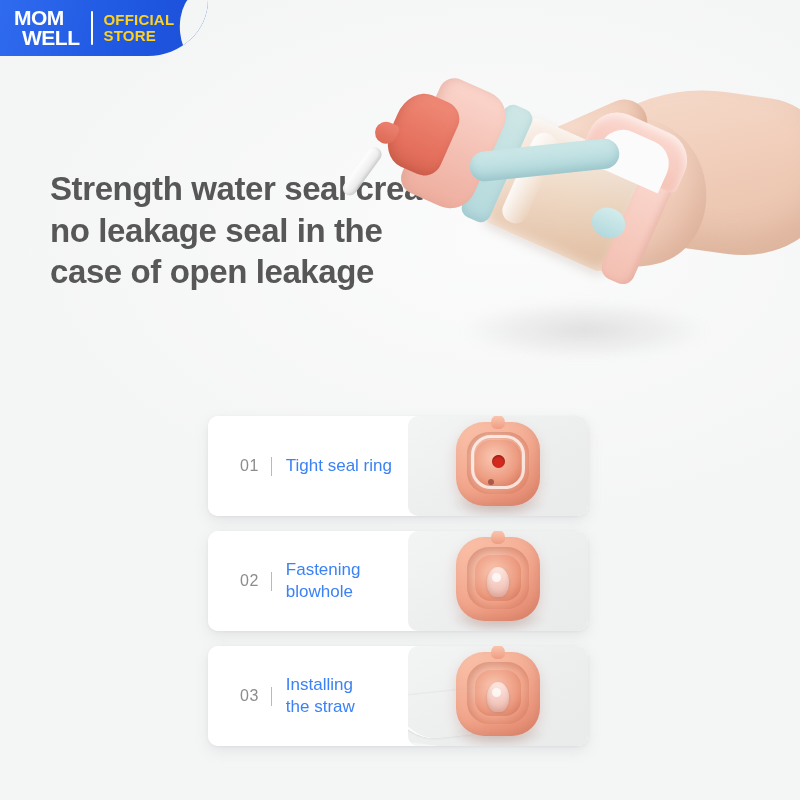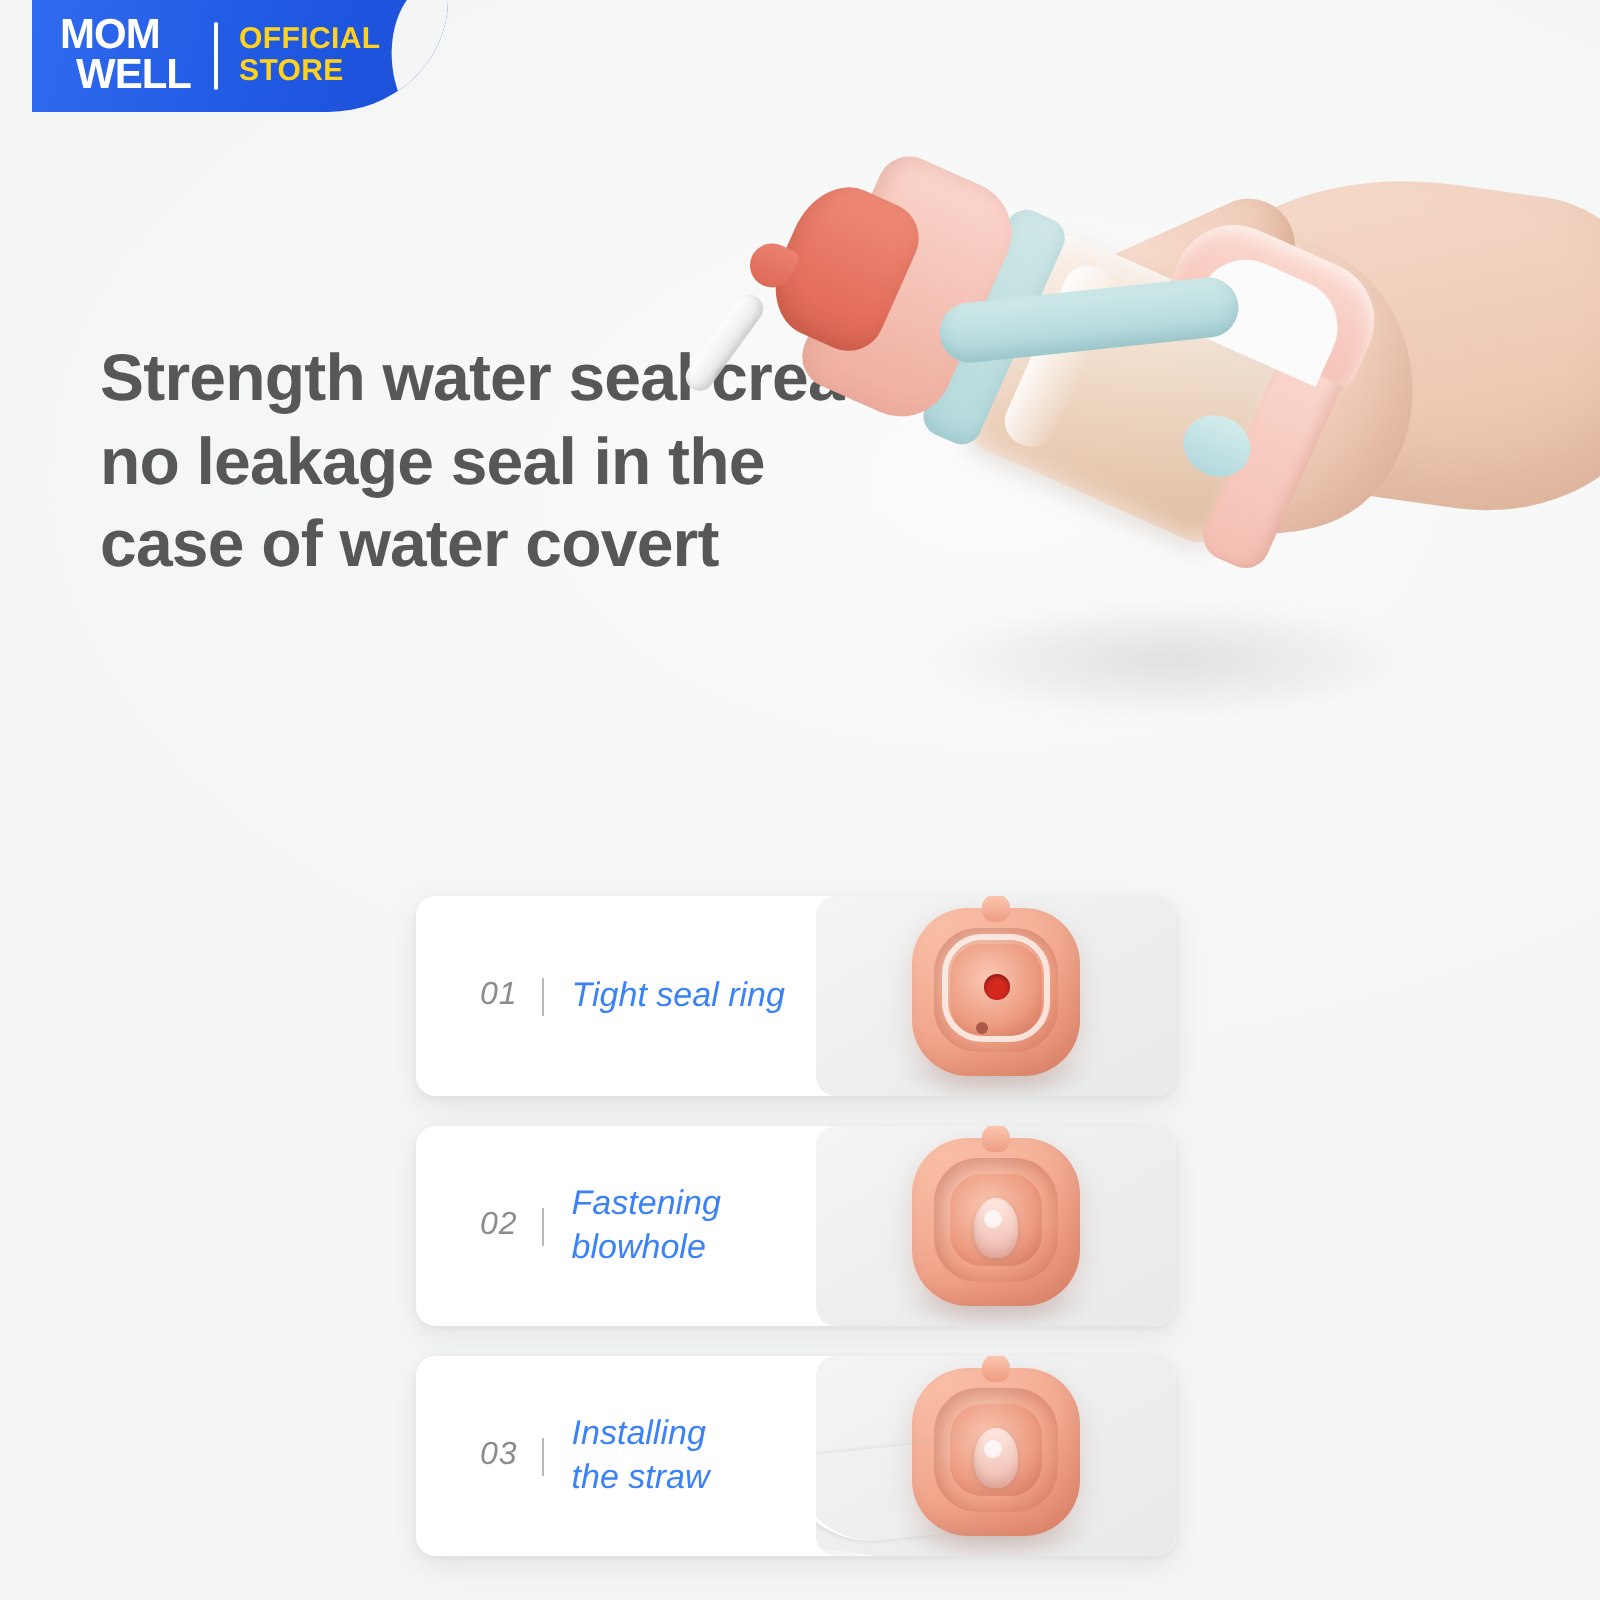--- a/index.html
+++ b/index.html
@@ -30,21 +30,20 @@
     top: 0;
     width: 208px;
     height: 56px;
     background: linear-gradient(105deg, #2f6bef 0%, #2059e2 55%, #1c4fd8 100%);
     border-bottom-right-radius: 60px 56px;
     display: flex;
     align-items: center;
     padding-left: 14px;
     box-sizing: border-box;
     overflow: hidden;
-    margin-left: 16px;
   }
   .brand-banner::after {
     content: "";
     position: absolute;
     right: -26px;
     top: -10px;
     width: 54px;
     height: 80px;
     background: #f4f5f5;
     border-radius: 50% 0 0 50%;
@@ -292,23 +291,22 @@
     border-radius: 7px;
     background: linear-gradient(90deg, rgba(255,255,255,0.95), rgba(226,226,226,0.85));
     transform: rotate(12deg);
     box-shadow: inset -2px 0 3px rgba(180,180,180,0.5);
   }
 
   
   .cards {
     position: absolute;
     left: 208px;
-    top: 448px;
+    top: 416px;
     width: 380px;
-    font-style: italic;
   }
   .card {
     position: relative;
     height: 100px;
     margin-bottom: 15px;
     display: flex;
     border-radius: 10px;
     background: #ffffff;
     box-shadow: 0 5px 14px rgba(150,150,155,0.16), 0 1px 3px rgba(150,150,155,0.12);
     overflow: hidden;
@@ -489,21 +487,21 @@
     <div class="brand-divider"></div>
     <div class="brand-sub">
       <span>OFFICIAL</span>
       <span>STORE</span>
     </div>
   </div>
 
   <div class="headline">
     <div>Strength water seal creating</div>
     <div>no leakage seal in the</div>
-    <div>case of water covert</div>
+    <div>case of open leakage</div>
   </div>
 
   <div class="hero">
     <div class="hero-shadow"></div>
     <div class="forearm"></div>
     <div class="palm"></div>
     <div class="finger f1"></div>
     <div class="finger f2"></div>
     <div class="finger f3"></div>
     <div class="thumbnail-nail"></div>

